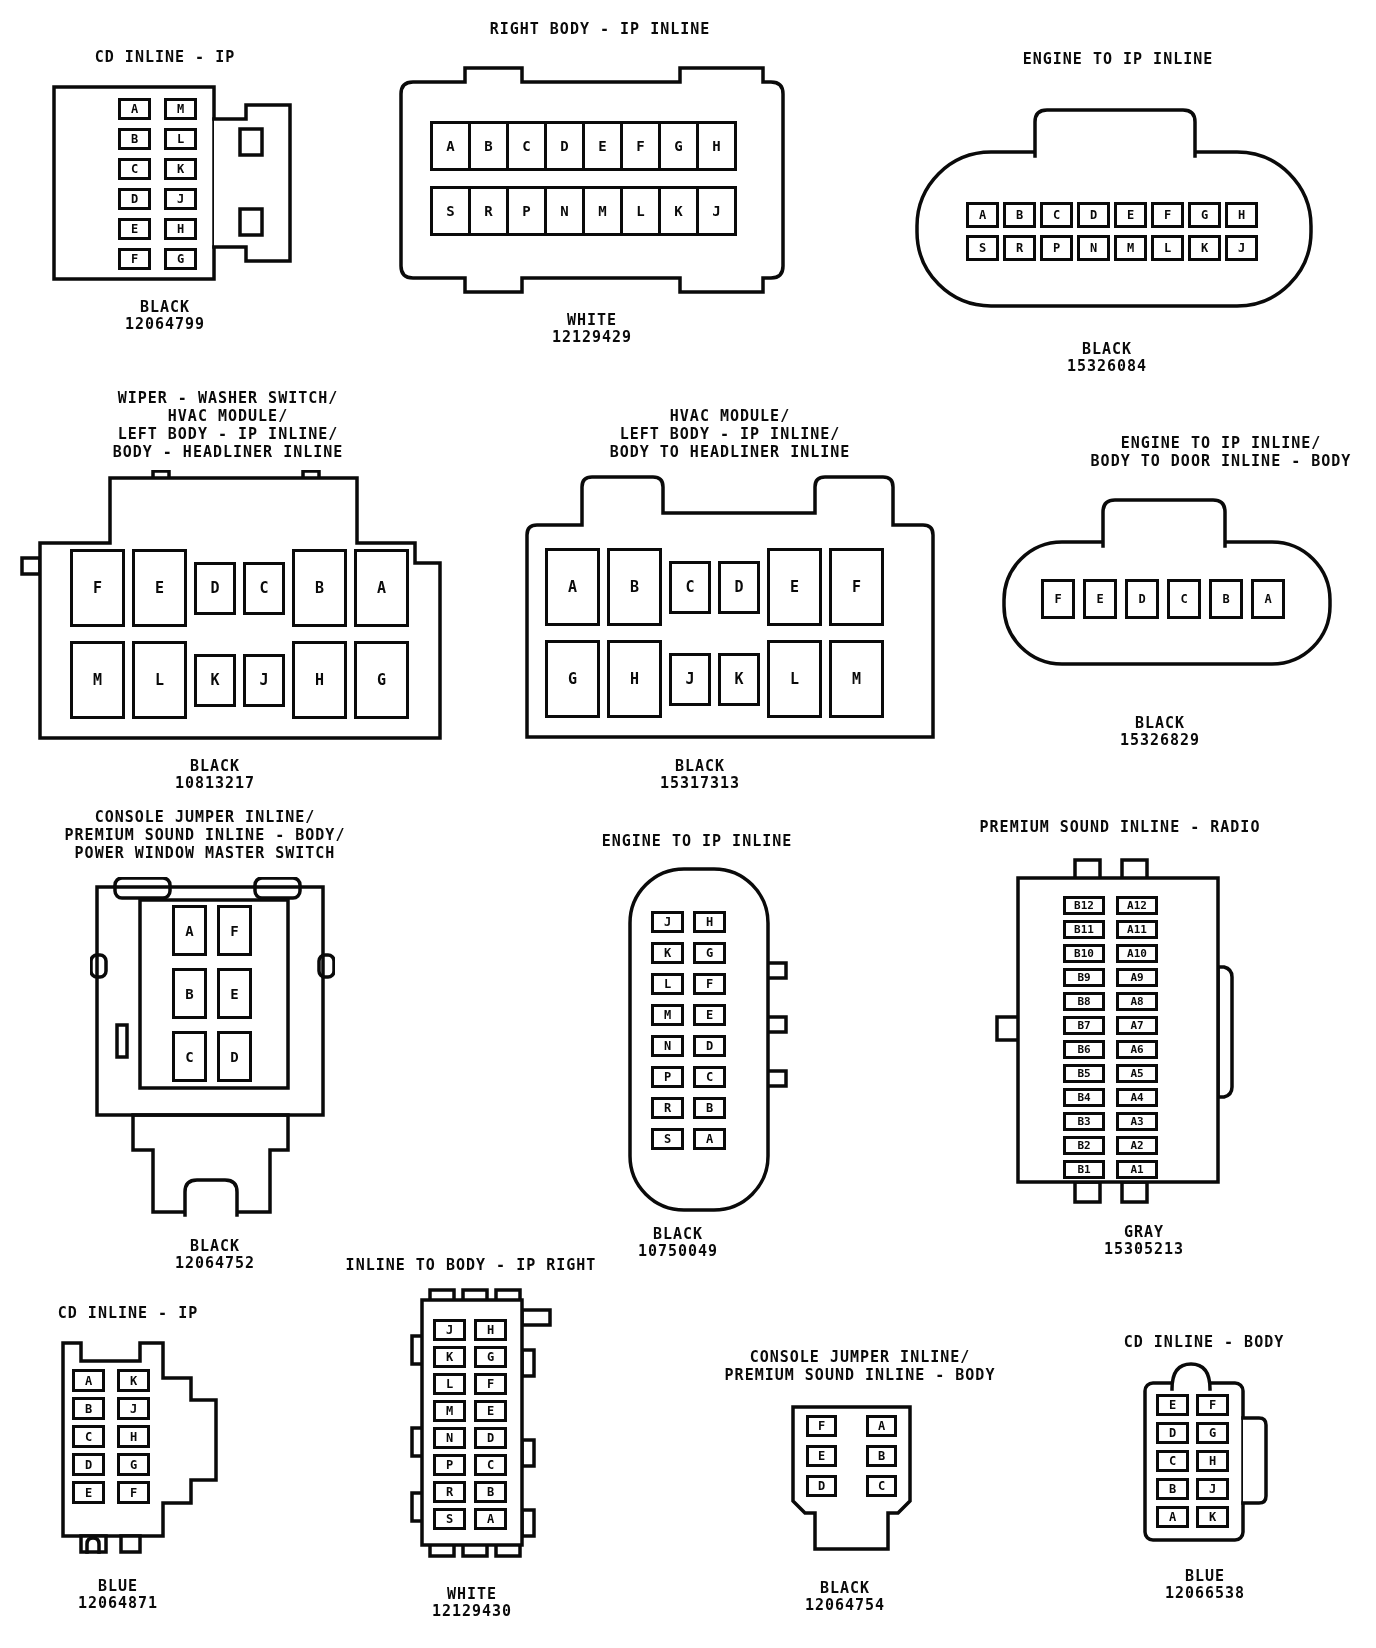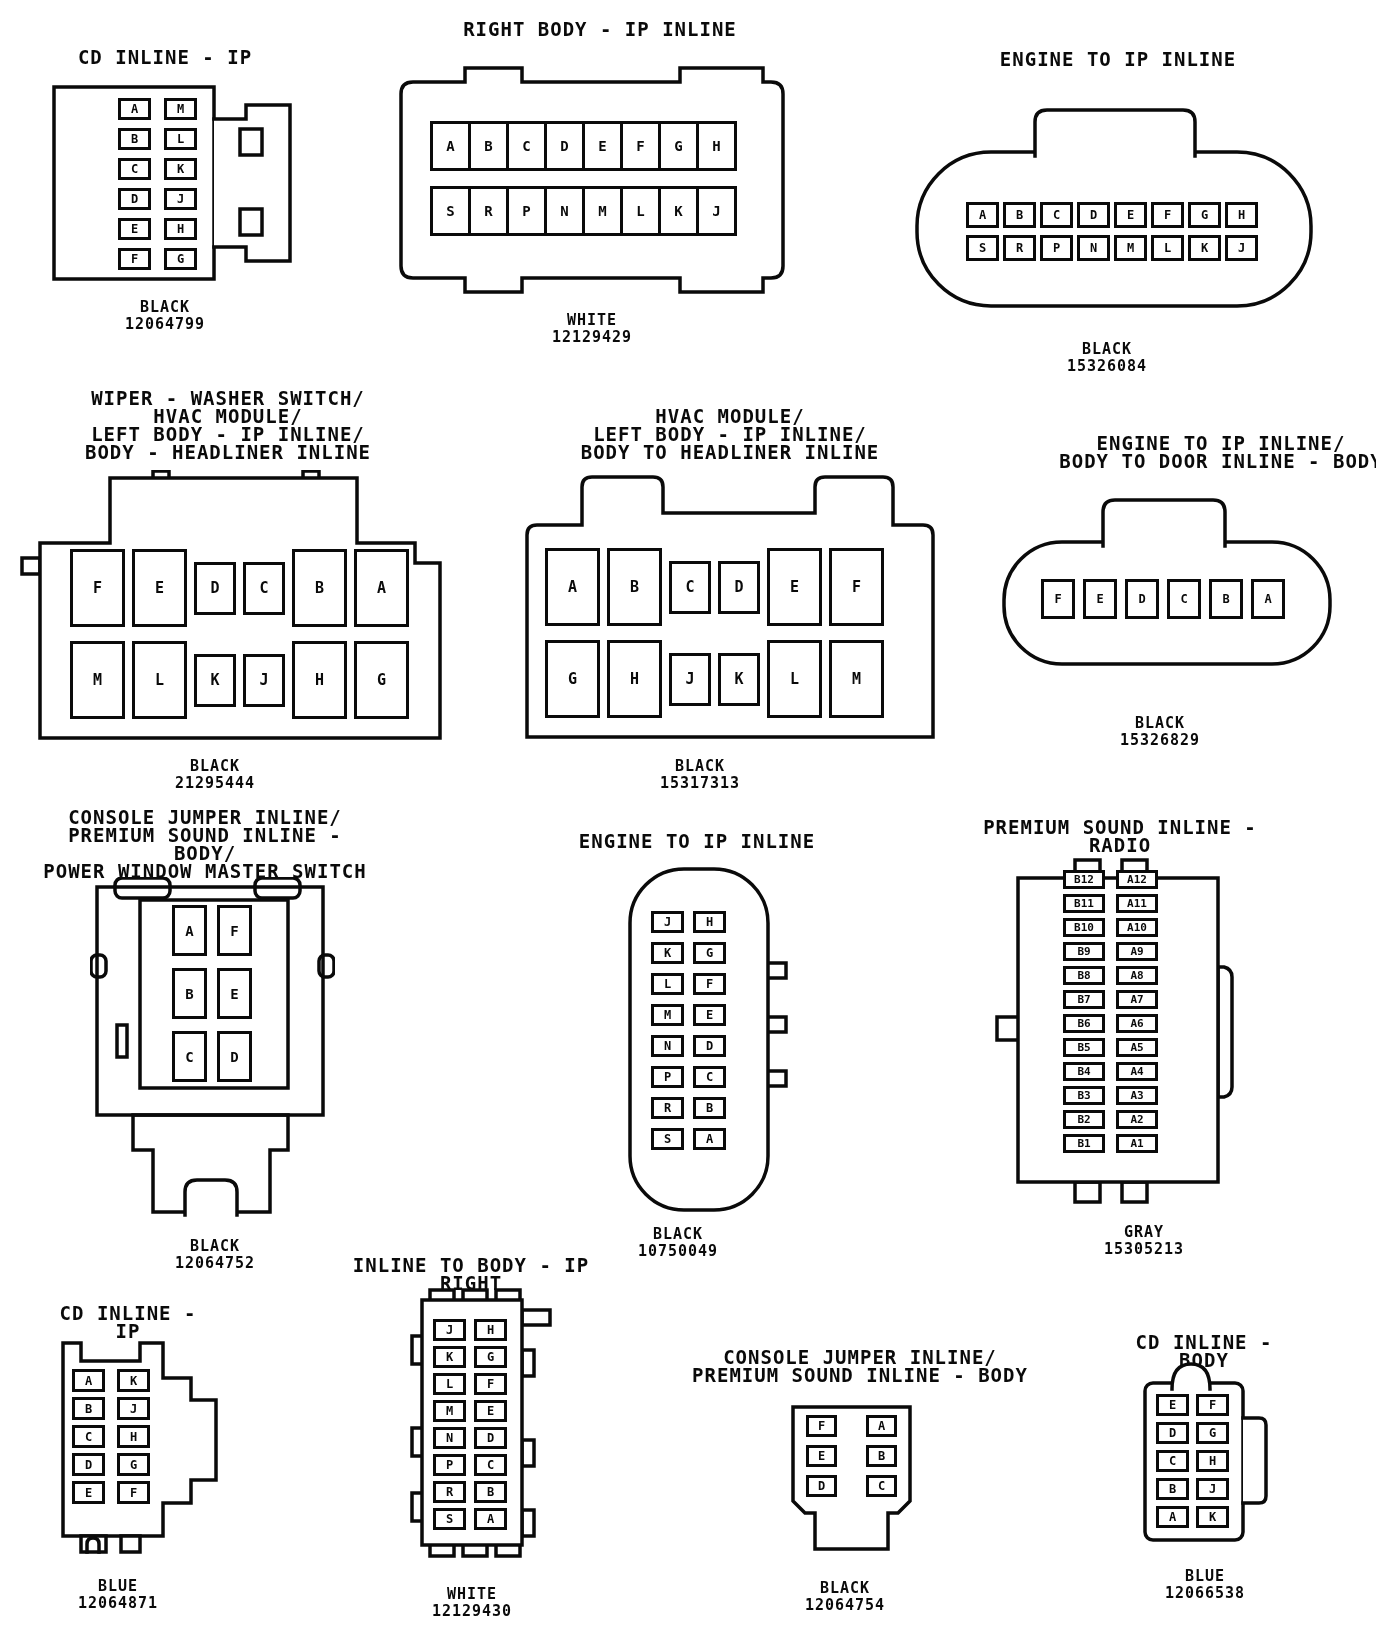--- a/index.html
+++ b/index.html
@@ -5,21 +5,21 @@
   html,body { margin:0; padding:0; background:#e8e8e8; }
   .canvas {
     position:relative; width:1376px; height:1648px;
     background:#ffffff; overflow:hidden;
     font-family:"DejaVu Sans Mono", "Liberation Mono", monospace;
     color:#0a0a0a;
   }
   .conn { display:contents; }
   .t {
     position:absolute; text-align:center; white-space:pre-line;
-    font-weight:bold; font-size:19px; line-height:18px; letter-spacing:1px;
+    font-weight:bold; font-size:15px; line-height:18px; letter-spacing:1px;
   }
   .plabel {
     position:absolute; text-align:center;
     font-weight:bold; font-size:15px; line-height:17px; letter-spacing:1px;
   }
   svg.outline { position:absolute; }
   svg.outline path, svg.outline rect {
     stroke:#0a0a0a; stroke-width:3.5px; fill:#ffffff;
     stroke-linecap:square; stroke-linejoin:miter;
   }
@@ -179,21 +179,21 @@
           <div class="pin">M</div>
           <div class="pin">L</div>
           <div class="pin small">K</div>
           <div class="pin small">J</div>
           <div class="pin">H</div>
           <div class="pin">G</div>
         </div>
       </div>
     <div class="plabel" style="left:135px;top:758px;width:160px">
       <div>BLACK</div>
-      <div>21295444</div>
+      <div>10813217</div>
     </div>
   </section>
 
   
   <section class="conn">
     <div class="t" style="left:560px;top:407px;width:340px">HVAC MODULE/
 LEFT BODY - IP INLINE/
 BODY TO HEADLINER INLINE</div>
     <svg class="outline" style="left:525px;top:475px" width="412" height="265" viewBox="0 0 412 265">
       <path d="M2,262 V60 Q2,50 12,50 H57 V12 Q57,2 67,2 H128 Q138,2 138,12 V38 H290 V12 Q290,2 300,2 H358 Q368,2 368,12 V50 H398 Q408,50 408,60 V262 Z"></path>
@@ -336,21 +336,21 @@
     <div class="t" style="left:950px;top:818px;width:340px">PREMIUM SOUND INLINE - RADIO</div>
     <svg class="outline" style="left:995px;top:858px" width="245" height="346" viewBox="0 0 245 346">
       <rect x="80" y="2" width="25" height="20"></rect>
       <rect x="127" y="2" width="25" height="20"></rect>
       <rect x="80" y="324" width="25" height="20"></rect>
       <rect x="127" y="324" width="25" height="20"></rect>
       <rect x="2" y="159" width="22" height="23"></rect>
       <path d="M223,109 H229 Q237,111 237,119 V229 Q237,237 229,239 H223 Z"></path>
       <rect x="23" y="20" width="200" height="304"></rect>
     </svg>
-    <div class="pins" style="left:1063px;top:870px;--cw:42px;--ch:19px;--gx:11px;--gy:5px;--pf:11px">
+    <div class="pins" style="left:1063px;top:896px;--cw:42px;--ch:19px;--gx:11px;--gy:5px;--pf:11px">
         <div class="pin-row">
           <div class="pin">B12</div>
           <div class="pin">A12</div>
         </div>
         <div class="pin-row">
           <div class="pin">B11</div>
           <div class="pin">A11</div>
         </div>
         <div class="pin-row">
           <div class="pin">B10</div>

